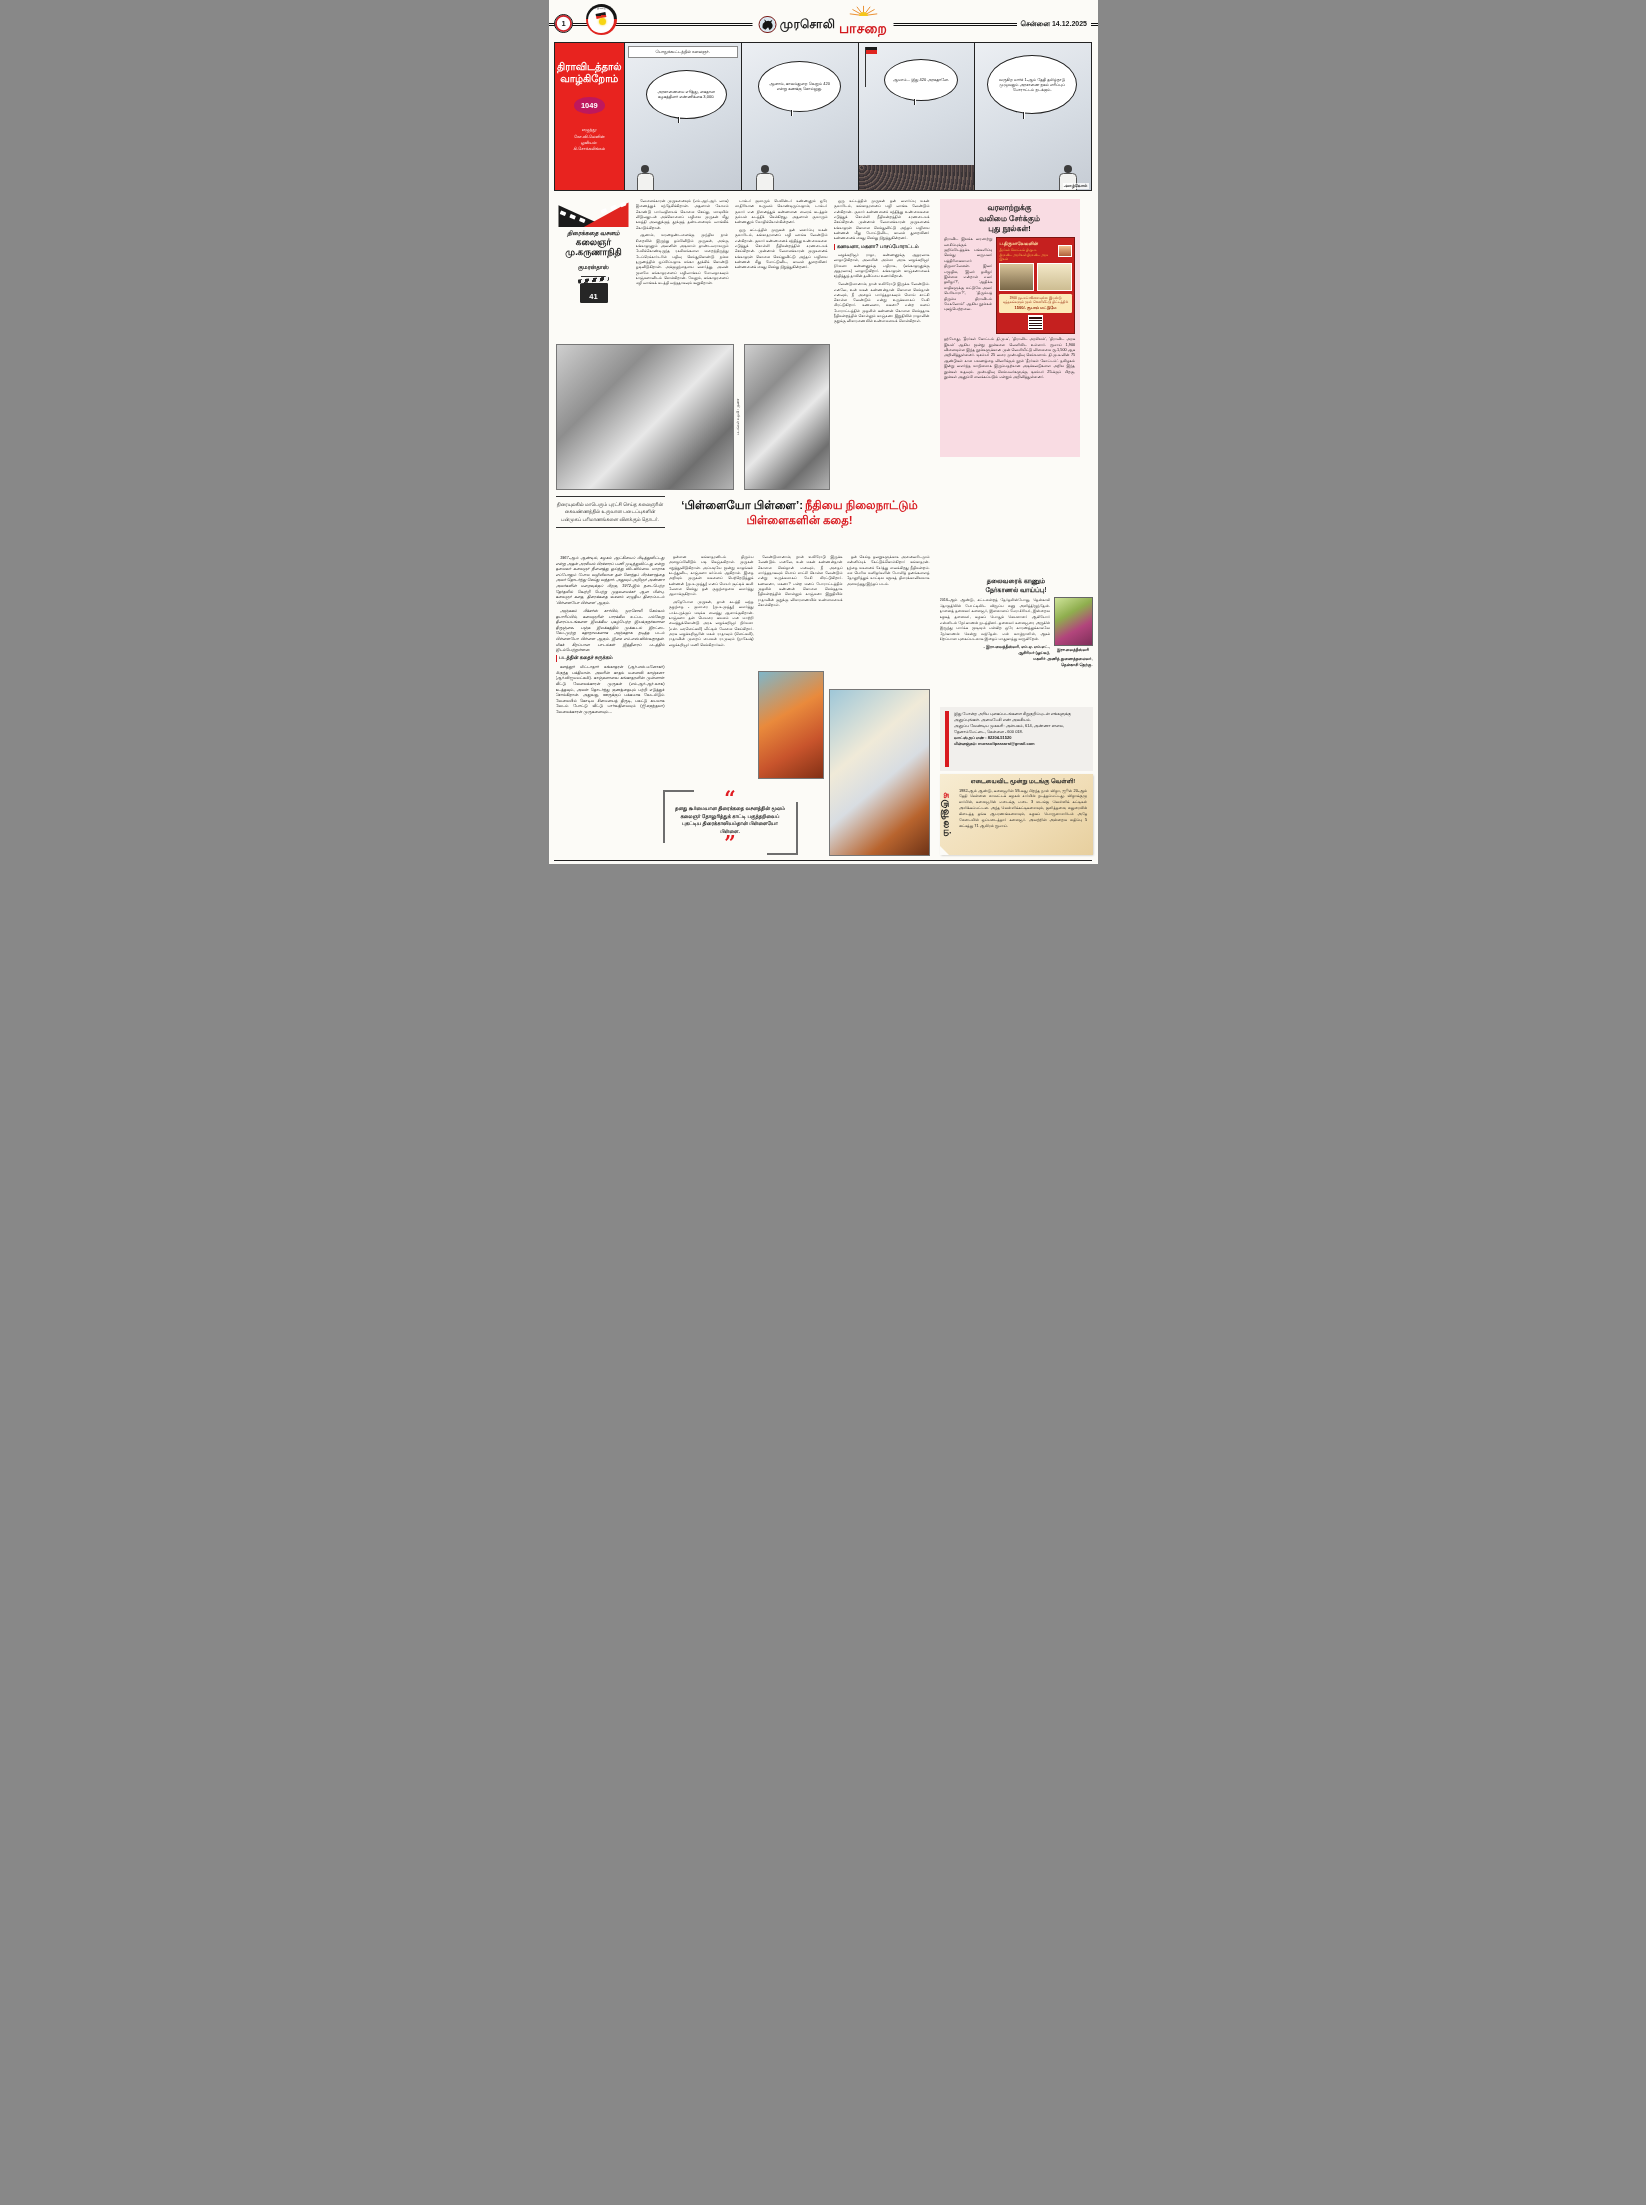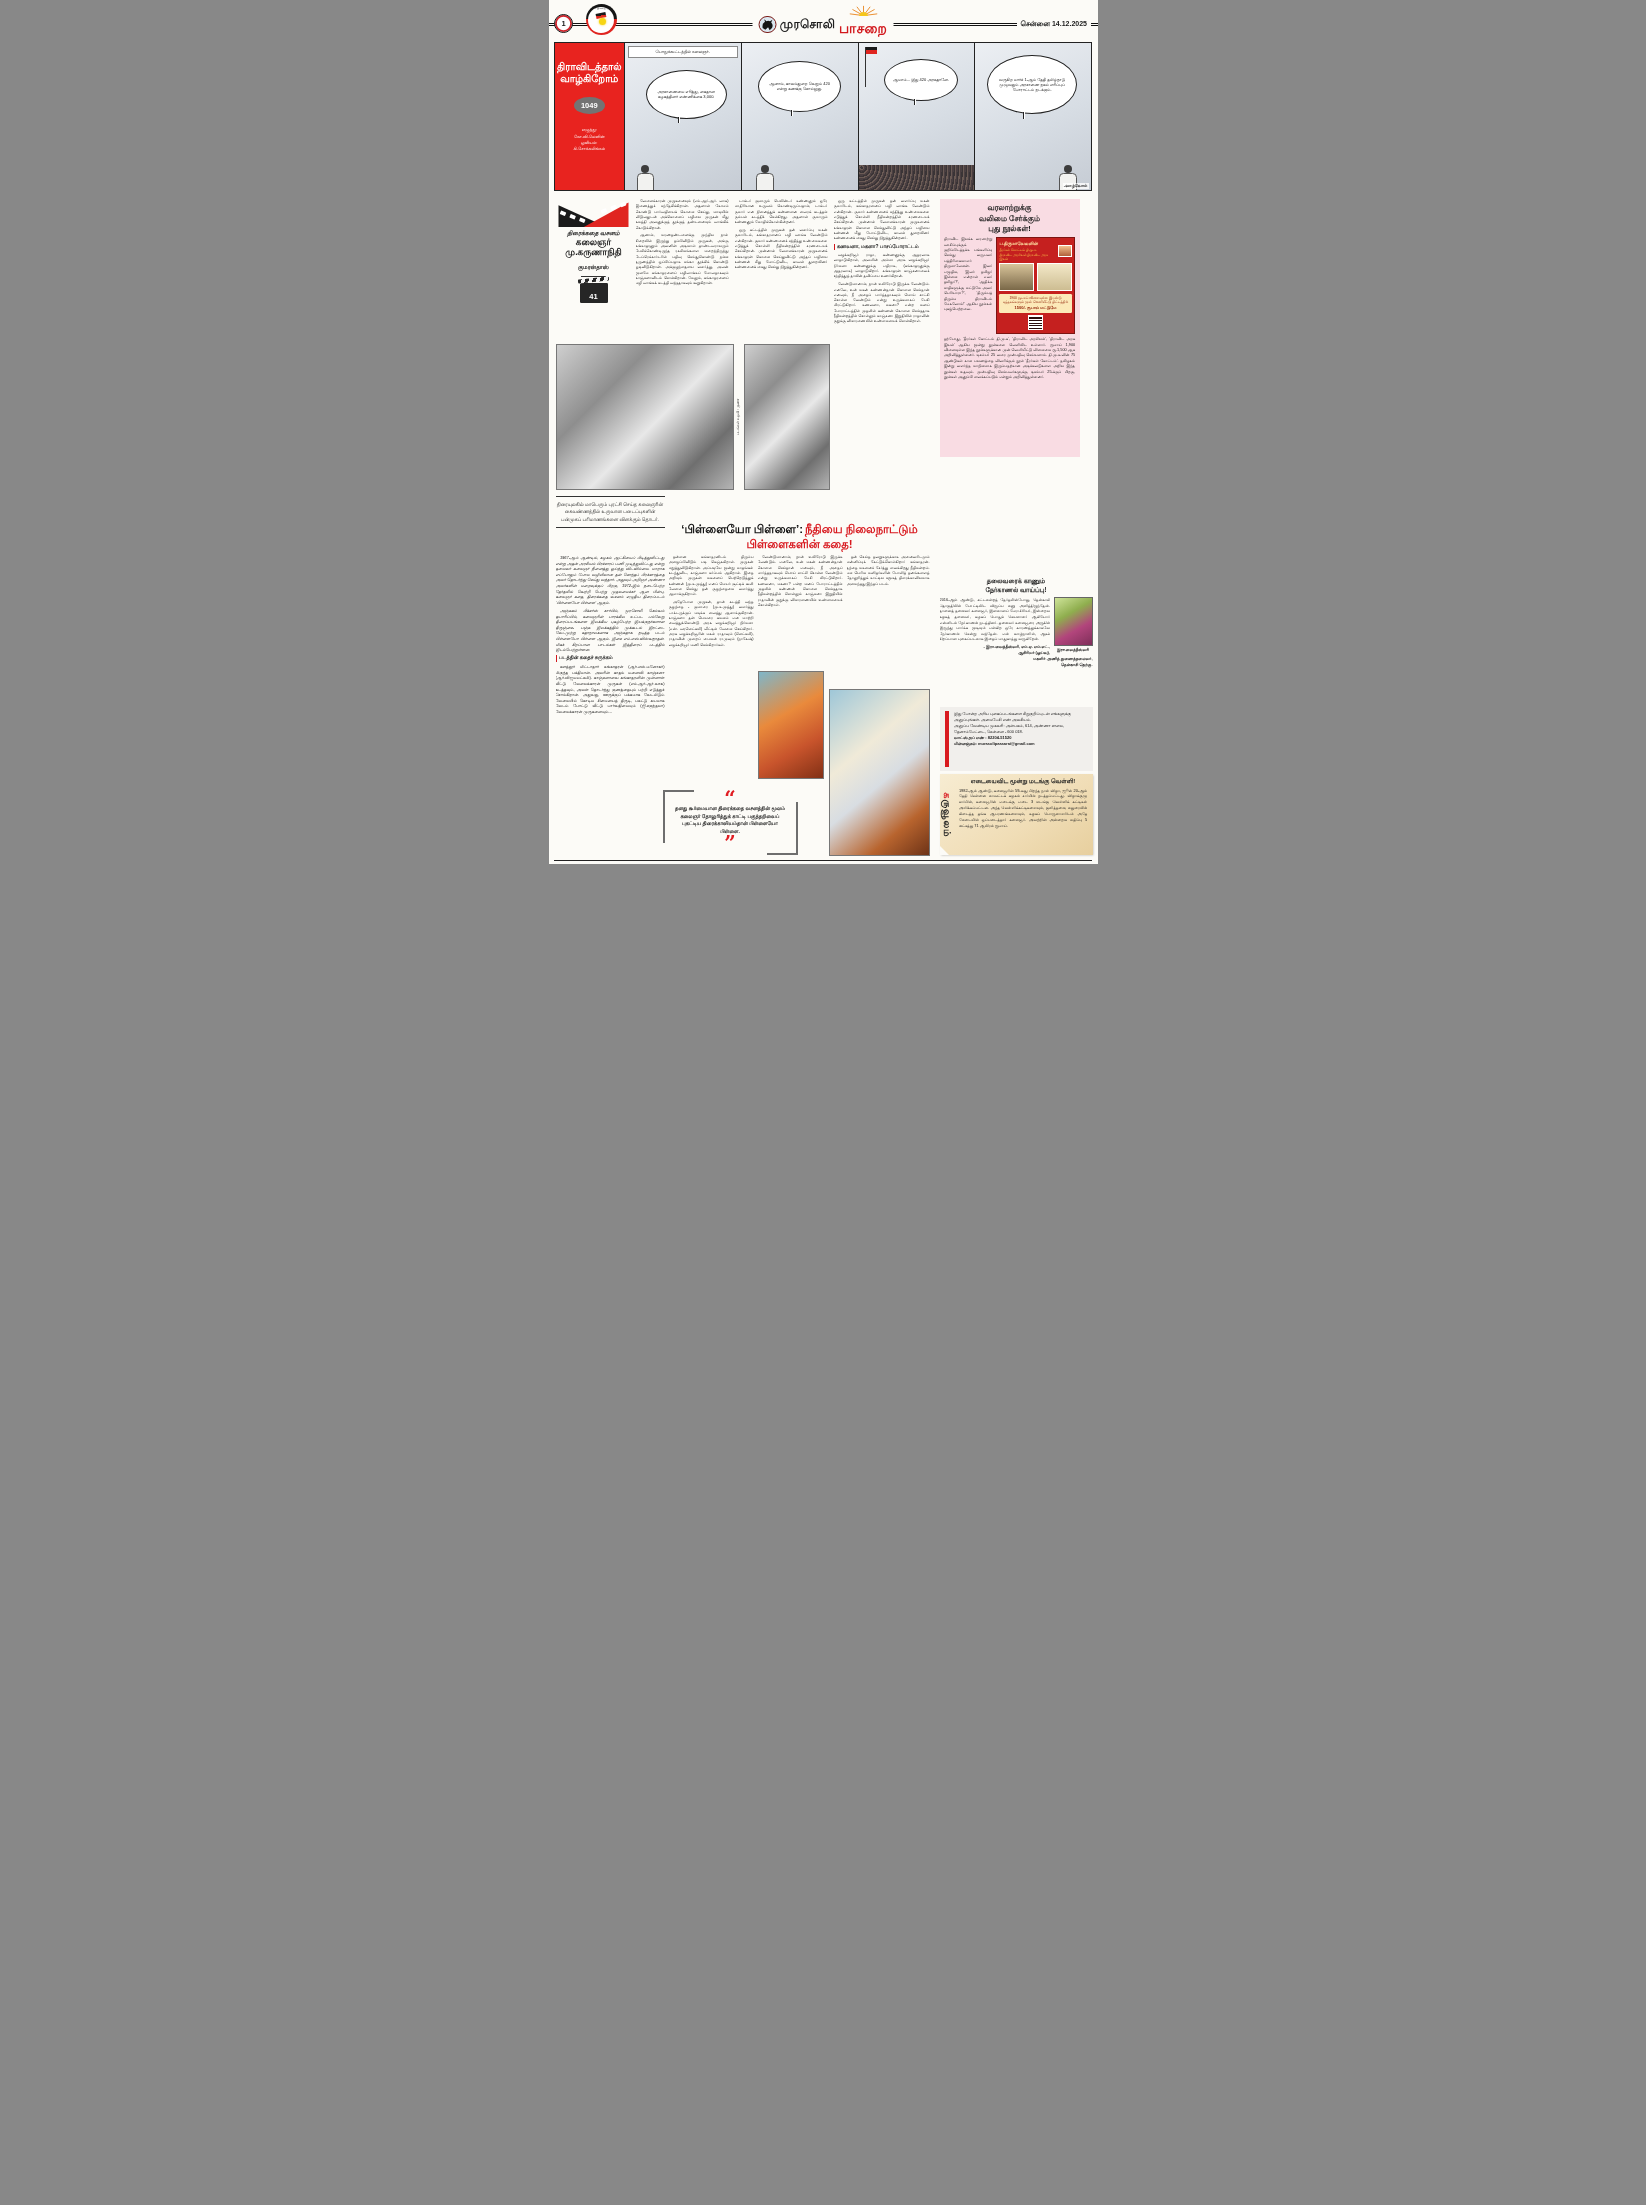--- a/index.html
+++ b/index.html
@@ -25,21 +25,21 @@
   .mh-black { font-size:12px; font-weight:bold; color:#1d1d1d; letter-spacing:0.4px; }
   .mh-red-wrap { position:relative; padding-top:9px; }
   .mh-red { font-size:13.7px; font-weight:bold; color:#d2181d; letter-spacing:0.4px; }
   .sunrays { position:absolute; top:-7px; left:50%; transform:translateX(-50%); }
   .dateline { position:absolute; right:7px; top:20px; font-weight:bold; font-size:7px; background:#fcfbf7; padding:0 3.5px; }
 
   
   .comic { position:absolute; top:42px; left:5.3px; right:5.3px; height:149px; border:0.9px solid #222; display:flex; background:#fff; }
   .comic-title { width:69px; background:#e8231f; color:#fff; display:flex; flex-direction:column; align-items:center; padding:17.6px 2.6px 4.4px; flex:none; }
   .ct-line { font-weight:bold; font-size:10px; line-height:1.25; }
-  .ct-num { margin:11.5px 0 13.2px; background:#737373; color:#fff; font-weight:bold; font-size:7.5px; border-radius:50%; padding:4px 7px; }
+  .ct-num { margin:11.5px 0 13.2px; background:#be185d; color:#fff; font-weight:bold; font-size:7.5px; border-radius:50%; padding:4px 7px; }
   .ct-credit { font-size:4.2px; line-height:1.5; text-align:center; }
   .panel { flex:1; position:relative; border-left:0.9px solid #222; background:linear-gradient(155deg,#eceff3 0%,#d7dde4 55%,#c6ccd4 100%); overflow:hidden; }
   .cap-box { position:absolute; top:3.1px; left:3.1px; right:3.1px; background:#fff; border:0.4px solid #8a8a8a; font-size:4.2px; padding:1.8px 0.9px; text-align:center; }
   .bubble { position:absolute; background:#fff; border:0.7px solid #222; border-radius:50%; font-size:4px; line-height:1.35; text-align:center; display:flex; align-items:center; justify-content:center; padding:4.4px 5.3px; }
   .bubble:after { content:""; position:absolute; bottom:-5.3px; left:40%; width:0.9px; height:6.2px; background:#fff; border-left:0.7px solid #222; }
   .speaker { position:absolute; bottom:-1.8px; width:20px; height:26.5px; }
   .speaker .head { width:8px; height:8px; border-radius:50%; background:#3c3c3c; margin:0 auto; }
   .speaker .body { width:17.6px; height:17.6px; border-radius:4.4px 4.4px 0 0; background:#f2f2f0; border:0.4px solid #555; margin:0 auto; }
   .crowd { position:absolute; bottom:0; left:0; right:0; height:25px;
     background:repeating-radial-gradient(circle at 2.6px 2.6px, #3a3436 0 1.3px, #6b5b55 1.3px 2.6px, #4a3f41 2.6px 4px); }
@@ -62,21 +62,21 @@
   .subhead { font-weight:bold; font-size:4.9px; line-height:1.3; margin:2.6px 0; text-indent:0; display:flex; gap:2.2px; }
   .tick { width:1.3px; background:#d2181d; flex:none; }
 
   
   .photo { position:absolute; border:0.4px solid #777; }
   .bw { background:linear-gradient(135deg,#cfcfcf 0%,#8e8e8e 30%,#e8e8e8 55%,#6f6f6f 80%,#b5b5b5 100%); }
   .credit-strip { position:absolute; writing-mode:vertical-rl; transform:rotate(180deg); font-size:3.5px; color:#333; text-align:center; }
 
   
   .lead-cap { position:absolute; left:7px; top:496px; width:109px; border-top:1.1px solid #333; border-bottom:1.1px solid #333; padding:4px 0.9px; font-size:4.8px; line-height:1.55; text-align:center; }
-  .headline { position:absolute; left:120px; top:522px; width:262px; text-align:center; font-weight:bold; line-height:1.3; }
+  .headline { position:absolute; left:120px; top:498px; width:262px; text-align:center; font-weight:bold; line-height:1.3; }
   .hl-black { font-size:11.5px; color:#111; }
   .hl-red { font-size:11.5px; color:#d8191f; }
 
   
   .pinkbox { position:absolute; left:391px; top:199px; width:140px; height:258px; background:#f9dce3; padding:4.4px 4.4px 3.5px; overflow:hidden; }
   .pb-title { font-weight:bold; font-size:7.5px; text-align:center; line-height:1.35; margin-bottom:3.5px; }
   .pb-flex { display:flex; gap:3.5px; }
   .pb-left { width:38%; font-size:3.8px; line-height:1.42; text-align:justify; }
   .bookad { width:62%; background:#c5201f; border:0.4px solid #7c1412; color:#fff; font-size:3.3px; padding:2.6px; }
   .ba-head { display:flex; gap:1.8px; align-items:center; }

